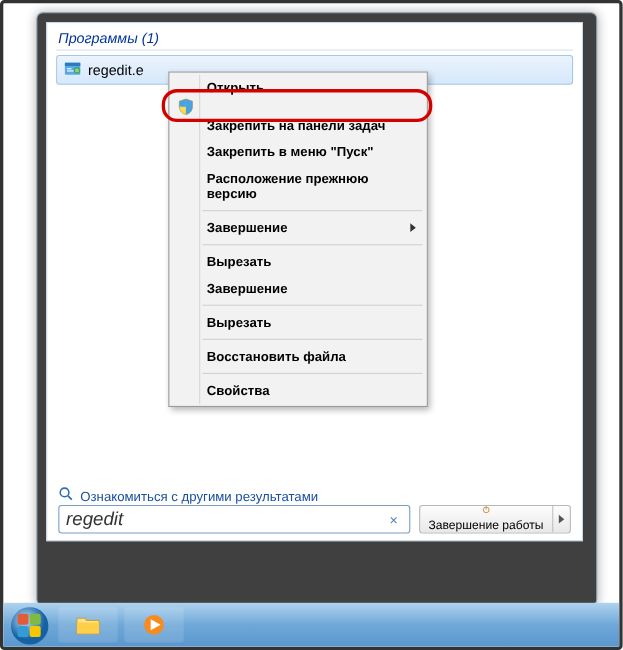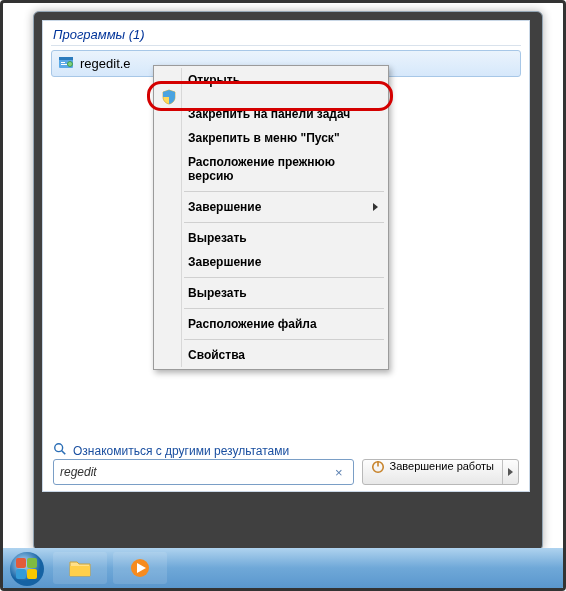--- a/index.html
+++ b/index.html
@@ -73,41 +73,41 @@
   display: flex;
   align-items: center;
   border: 1px solid #7a9ec6;
   border-radius: 3px;
   background: #fff;
   padding: 0 6px;
   height: 26px;
 }
 .search-box input {
   border: none; outline: none;
-  font-size: 12px;
+  font-size: 17px;
   font-style: italic;
   flex: 1;
   color: #333;
 }
 .clear-x {
   color: #5a7fb0;
   font-size: 13px;
   cursor: pointer;
   padding: 0 4px;
 }
 .shutdown {
   display: flex;
   align-items: center;
   border: 1px solid #b8b8b8;
   border-radius: 3px;
   background: linear-gradient(#fdfdfd, #e8e8e8);
   height: 26px;
   font-size: 11px;
 }
-.shutdown .btn-part { display: flex; gap: 5px; padding: 0 8px; height: 100%; }
+.shutdown .btn-part { display: flex; align-items: center; gap: 5px; padding: 0 8px; height: 100%; flex-direction: column; }
 .shutdown .arrow-part {
   border-left: 1px solid #c0c0c0;
   height: 100%;
   display: flex;
   align-items: center;
   padding: 0 5px;
 }
 .shut-icon { width: 14px; height: 14px; }
 .arrow-r {
   width: 0; height: 0;
@@ -250,21 +250,21 @@
   <div class="mitem">
     <span>Завершение</span>
     <span class="sub-arrow"></span>
   </div>
   <hr class="msep">
   <div class="mitem"><span>Вырезать</span></div>
   <div class="mitem"><span>Завершение</span></div>
   <hr class="msep">
   <div class="mitem"><span>Вырезать</span></div>
   <hr class="msep">
-  <div class="mitem"><span>Расположение файла</span></div>
+  <div class="mitem"><span>Восстановить файла</span></div>
   <hr class="msep">
   <div class="mitem"><span>Свойства</span></div>
 </div>
 
 <div class="highlight-oval" style="left:144px; top:78px; width:246px; height:30px;"></div>
 
 <div class="taskbar">
   <span class="start-orb">
     <svg viewBox="0 0 40 40">
         <circle cx="20" cy="20" r="17" fill="url(#g)"></circle>

